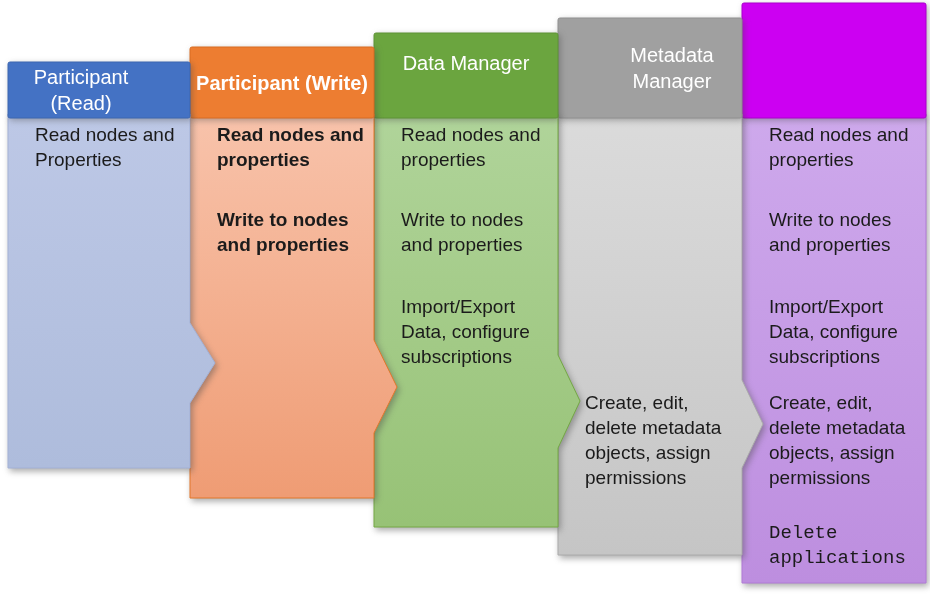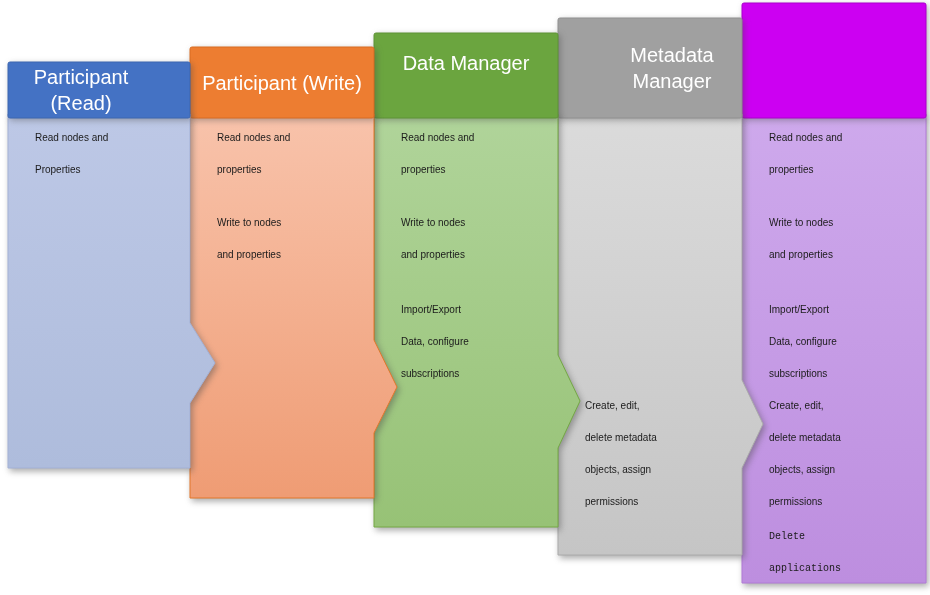--- a/index.html
+++ b/index.html
@@ -32,26 +32,26 @@
     text-align: center;
     color: var(--header-text-color, #fff);
     font-size: 20px;
     line-height: 26px;
     white-space: pre-line;
   }
   .perm {
     position: absolute;
     width: 156px;
     color: var(--text-color, #1b1b1b);
-    font-size: 10px;
-    line-height: 32px;
+    font-size: 19px;
+    line-height: 25px;
     white-space: pre-line;
   }
   
-  .z5 { z-index: 50; } .z4 { z-index: 40; } .z3 { z-index: 30; }
+  .z5 { z-index: 50; } .z4 { z-index: 40; font-weight: bold; } .z3 { z-index: 30; }
   .z2 { z-index: 20; } .z1 { z-index: 10; }
 </style>
 </head>
 <body>
 
 <div class="canvas">
 
   <div class="column z5">
     <svg class="layer" viewBox="0 0 930 595">
       <defs>

